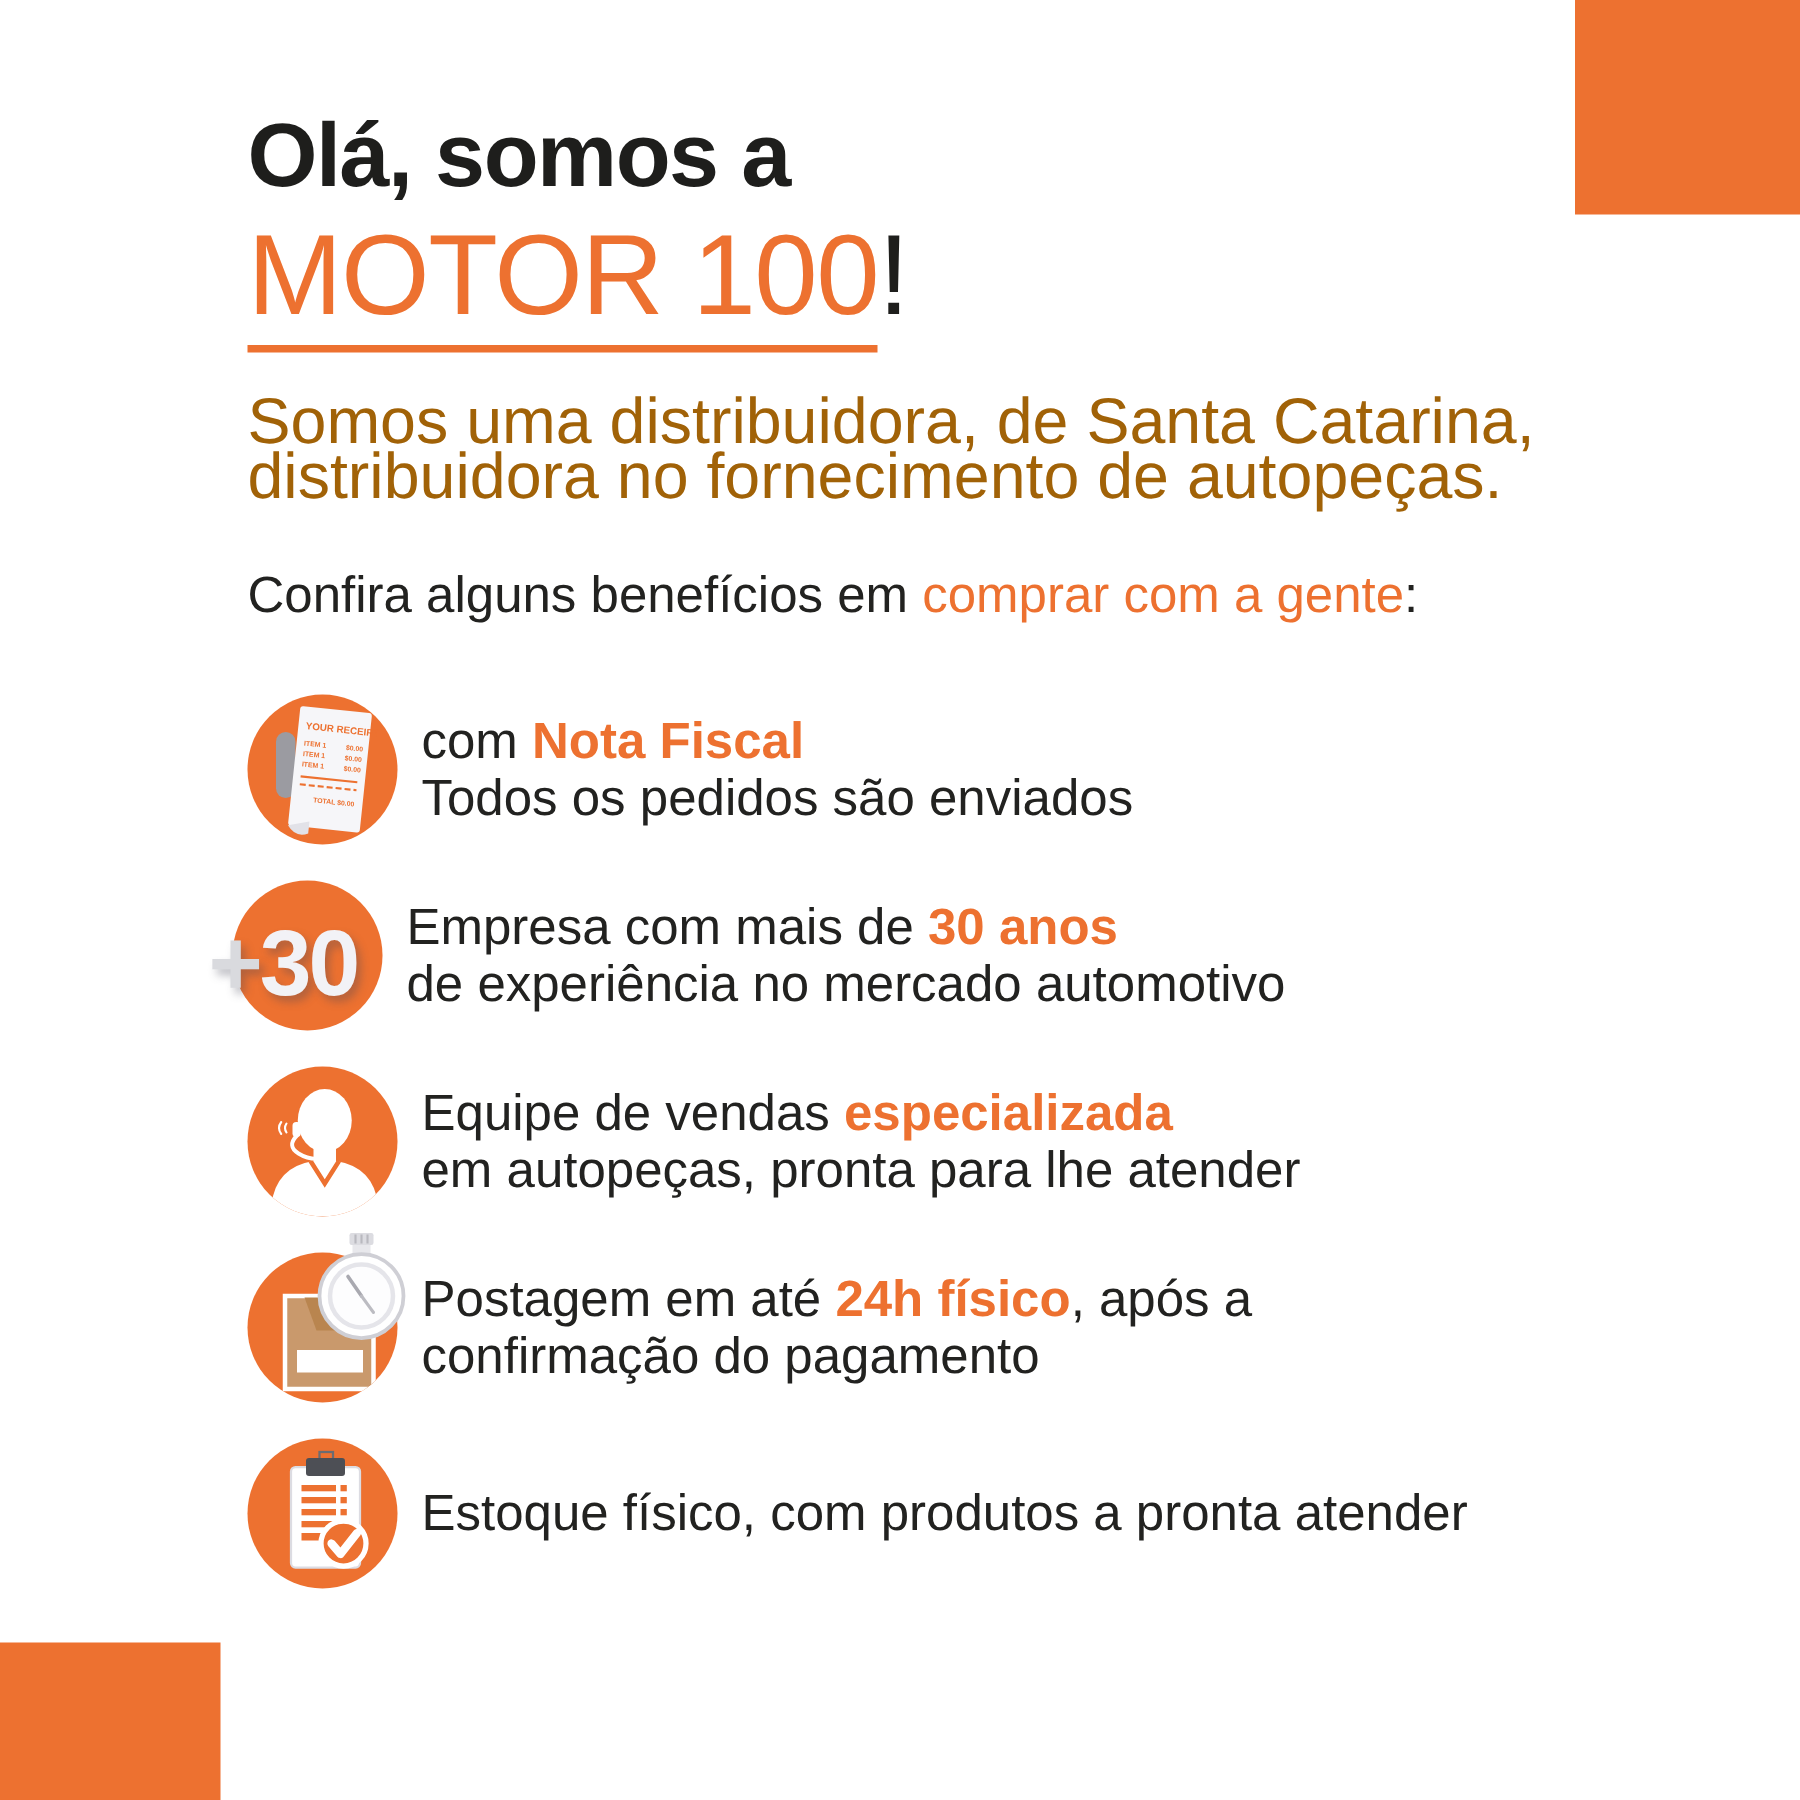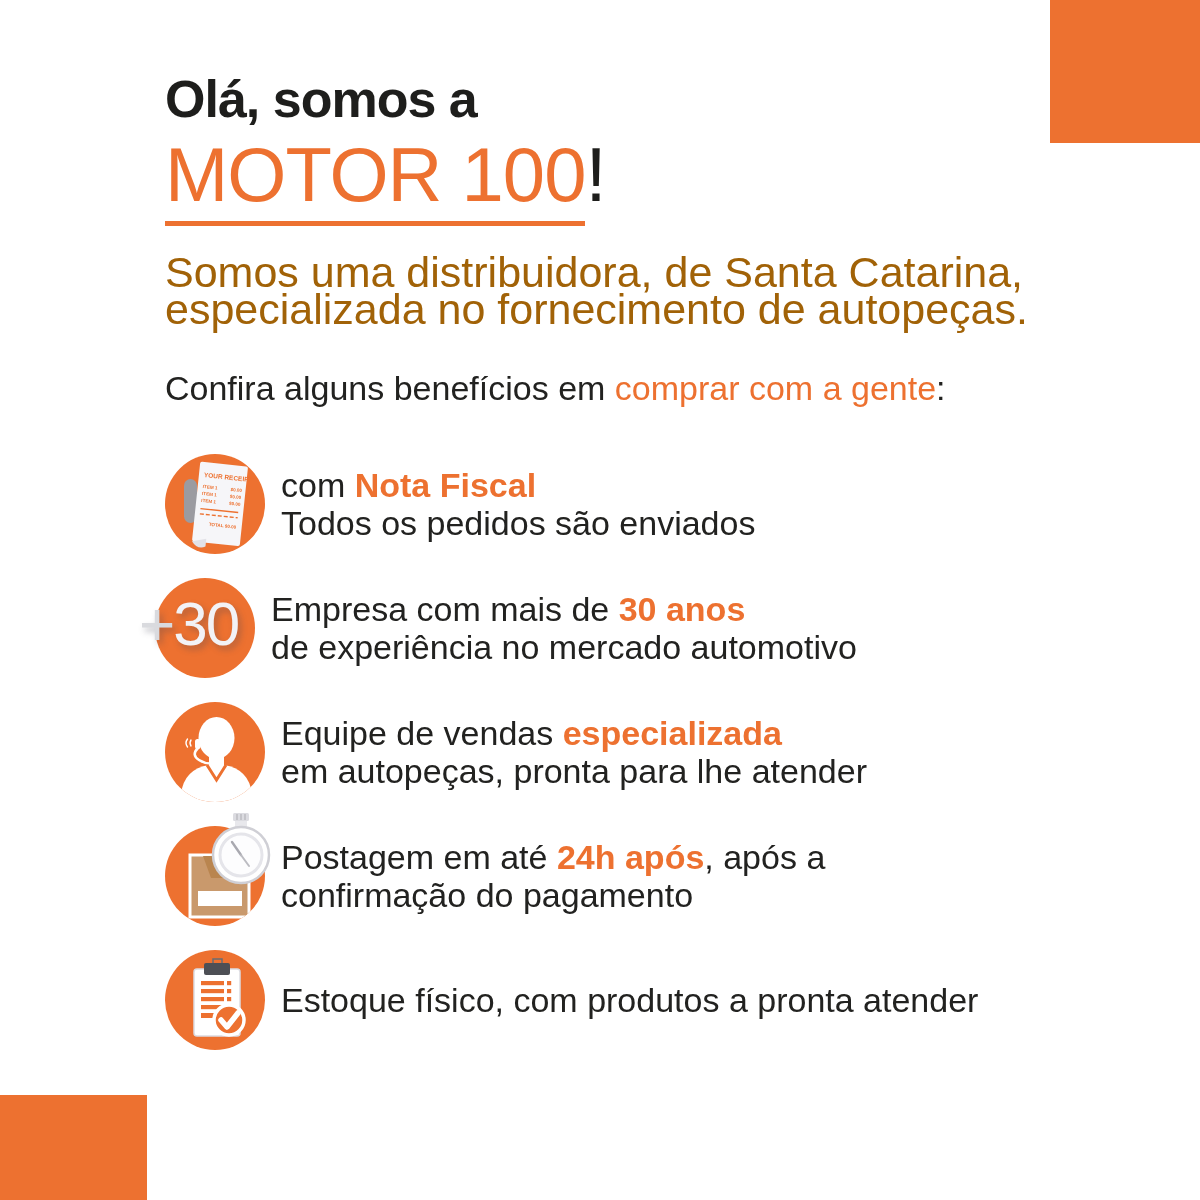--- a/index.html
+++ b/index.html
@@ -6,21 +6,21 @@
   html,body { background:#ffffff; }
   .canvas {
     position:relative; width:1200px; height:1200px; background:#ffffff;
     font-family:"Liberation Sans", sans-serif; color:#1e1e1c; overflow:hidden;
   }
   .sq-tr { position:absolute; left:1050px; top:0; width:150px; height:143px; background:#ED7130; }
   .sq-bl { position:absolute; left:0; top:1095px; width:147px; height:105px; background:#ED7130; }
 
   .content { position:absolute; left:165px; top:72px; width:940px; }
 
-  .greeting { font-size:52px; font-weight:800; letter-spacing:-1px; line-height:1.06; color:#1e1e1c; }
+  .greeting { font-size:60px; font-weight:800; letter-spacing:-1px; line-height:1.06; color:#1e1e1c; }
   .brand-line { font-size:76px; font-weight:400; letter-spacing:-1px; line-height:1.0; margin-top:10px; }
   .brand { color:#ED7130; display:inline-block; padding-bottom:8px; border-bottom:5px solid #ED7130; }
   .bang { color:#1e1e1c; }
 
   .intro { margin-top:28px; font-size:43px; line-height:37px; color:#a16207; }
   .lead  { margin-top:42px; font-size:34px; line-height:37px; color:#222220; }
   .lead .hl-reg { color:#ED7130; }
 
   .benefits { margin-top:47px; display:flex; flex-direction:column; gap:24px; }
   .benefit { display:flex; align-items:center; gap:16px; min-height:100px; }
@@ -29,22 +29,22 @@
   .hl { color:#ED7130; font-weight:700; }
 
   .icon-box { position:relative; width:100px; height:100px; flex:0 0 100px; }
   .icon-circle { position:absolute; inset:0; background:#ED7130; border-radius:50%; }
   .icon-svg { position:absolute; left:0; top:0; width:100px; height:100px; overflow:visible; }
   .icon-svg text { font-family:"Liberation Sans", sans-serif; }
 
   
   .plus30-box { margin-left:-10px; }
   .plus30-label {
-    position:absolute; left:-16px; top:10px; width:130px; text-align:left;
-    font-size:62px; font-weight:400; letter-spacing:-2px;
+    position:absolute; left:-16px; top:20px; width:130px; text-align:left;
+    font-size:62px; font-weight:700; letter-spacing:-2px;
     text-shadow:3px 4px 6px rgba(70,70,85,0.35);
   }
   .plus30-label .plus { color:#d9dade; }
   .plus30-label .num { color:#f2f2f6; }
 
   
   .stopwatch-svg { position:absolute; left:46px; top:-14px; width:64px; height:78px; overflow:visible; }
 </style>
 </head>
 <body>
@@ -55,21 +55,21 @@
 
   <div class="content">
 
     <div class="greeting">Olá, somos a</div>
     <div class="brand-line">
       <span class="brand">MOTOR 100</span><span class="bang">!</span>
     </div>
 
     <div class="intro">
       <div>Somos uma distribuidora, de Santa Catarina,</div>
-      <div>especializada no fornecimento de autopeças.</div>
+      <div>distribuidora no fornecimento de autopeças.</div>
     </div>
 
     <div class="lead">
       <span>Confira alguns benefícios em </span><span class="hl-reg">comprar com a gente</span><span>:</span>
     </div>
 
     <div class="benefits">
 
       <div class="benefit">
         <div class="icon-box">
@@ -152,21 +152,21 @@
             <line x1="30" y1="2" x2="30" y2="8" stroke="#b9b9bf" stroke-width="1.4"></line>
             <line x1="34" y1="2" x2="34" y2="8" stroke="#b9b9bf" stroke-width="1.4"></line>
             <rect x="24" y="9" width="12" height="6" fill="#e8e8ec"></rect>
             <circle cx="30" cy="43" r="28" fill="#ffffff" stroke="#cfcfd5" stroke-width="2.5"></circle>
             <circle cx="30" cy="43" r="21" fill="#fdfdfe" stroke="#e5e5ea" stroke-width="3"></circle>
             <line x1="30" y1="43" x2="21" y2="30" stroke="#a9a9b0" stroke-width="2.4" stroke-linecap="round"></line>
             <line x1="30" y1="43" x2="38" y2="54" stroke="#bcbcc2" stroke-width="2" stroke-linecap="round"></line>
           </svg>
         </div>
         <div class="benefit-text">
-          <div class="benefit-line"><span>Postagem em até </span><span class="hl">24h após</span><span>, após a</span></div>
+          <div class="benefit-line"><span>Postagem em até </span><span class="hl">24h físico</span><span>, após a</span></div>
           <div class="benefit-line"><span>confirmação do pagamento</span></div>
         </div>
       </div>
 
       <div class="benefit">
         <div class="icon-box">
           <svg class="icon-svg" viewBox="0 0 100 100">
             <clipPath id="cp-clip">
                 <circle cx="50" cy="50" r="50"></circle>
               </clipPath>

